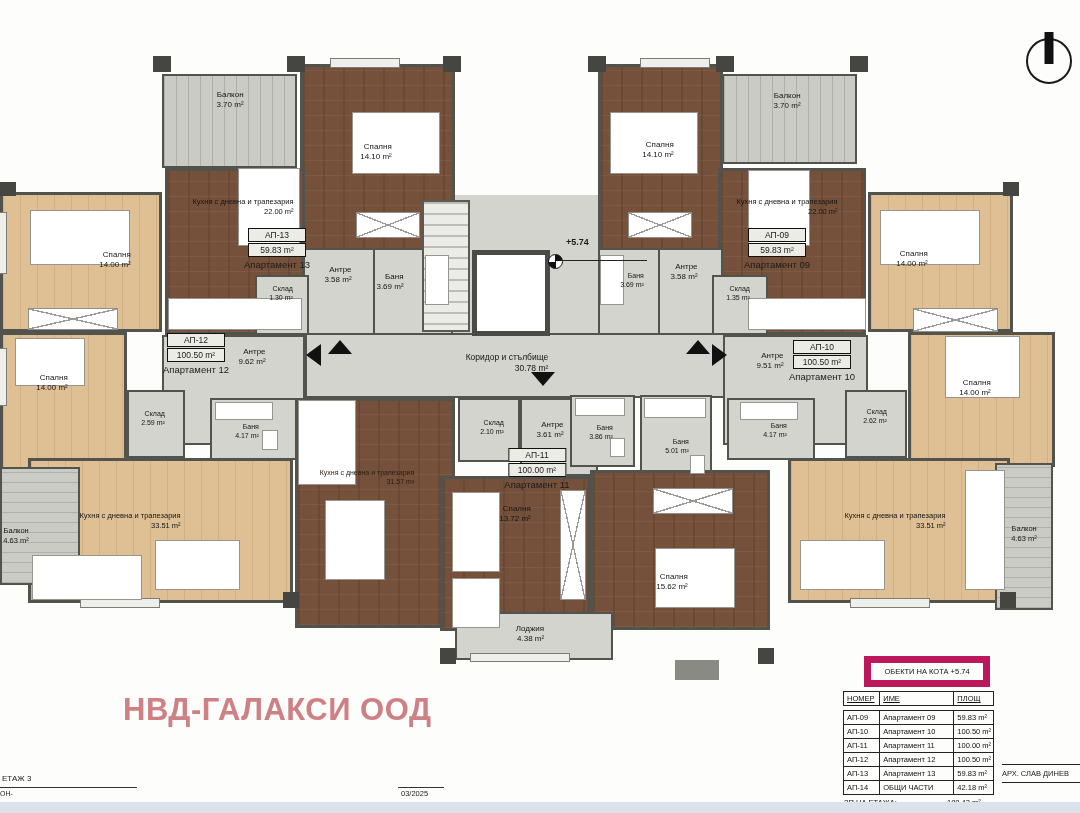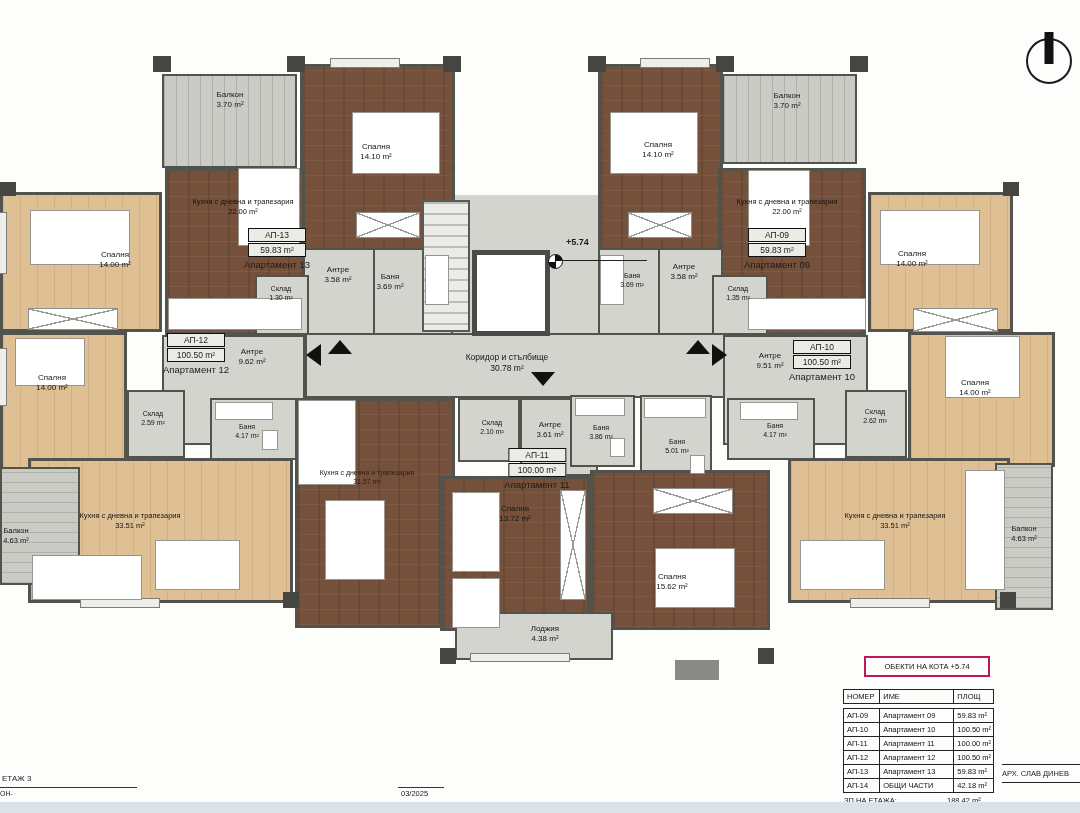--- a/index.html
+++ b/index.html
@@ -27,21 +27,21 @@
   .stairs{position:absolute;box-sizing:border-box;border:2px solid #5a5a55;
     background:repeating-linear-gradient(to bottom,#bdbdb8 0 2px,#ebebe7 2px 11px);}
   .elevator{position:absolute;box-sizing:border-box;border:5px solid #4a4a46;background:#ffffff;}
   
   .furn{position:absolute;box-sizing:border-box;background:#fff;border:1px solid #96968f;}
   .furnx{position:absolute;box-sizing:border-box;background:#fff;border:1px solid #8f8f8b;}
   .furnx::before,.furnx::after{content:"";position:absolute;inset:0;
     background:linear-gradient(to top right,transparent calc(50% - .7px),#9a9a96 calc(50% - .7px) calc(50% + .7px),transparent calc(50% + .7px));}
   .furnx::after{background:linear-gradient(to bottom right,transparent calc(50% - .7px),#9a9a96 calc(50% - .7px) calc(50% + .7px),transparent calc(50% + .7px));}
   
-  .rlabel{position:absolute;transform:translate(-50%,-50%);text-align:center;
+  .rlabel{position:absolute;transform:translate(-50%,-50%);text-align:right;
     font-size:8px;line-height:1.3;white-space:nowrap;color:#151515;}
   .rlabel .nm{display:block;}
   .apt{position:absolute;transform:translateX(-50%);text-align:center;font-size:8.5px;}
   .apt .bx{display:block;border:1px solid #111;background:#ecece7;padding:1px 5px;margin:0 auto 1px;width:46px;}
   .apt .apname{margin-top:2px;font-size:9.5px;white-space:nowrap;}
   .lvltext{position:absolute;font-size:9px;font-weight:bold;}
   .lvlsym{position:absolute;width:13px;height:13px;border-radius:50%;border:1px solid #111;
     background:conic-gradient(from 0deg,#111 0 90deg,#fff 90deg 180deg,#111 180deg 270deg,#fff 270deg 360deg);}
   .lvline{position:absolute;height:1px;background:#222;}
   .arrow{position:absolute;width:0;height:0;}
@@ -51,26 +51,26 @@
   .a-down{border-left:12px solid transparent;border-right:12px solid transparent;border-top:14px solid #111;}
   
   .watermark{position:absolute;left:123px;top:692px;font-size:31px;font-weight:bold;
     letter-spacing:.5px;color:#ce8185;}
   .north{position:absolute;left:1026px;top:38px;width:46px;height:46px;border:2px solid #1a1a1a;
     border-radius:50%;box-sizing:border-box;}
   .north::after{content:"";position:absolute;left:50%;top:-8px;transform:translateX(-50%);
     width:9px;height:32px;background:#111;}
   
   .sched{position:absolute;left:843px;top:656px;width:150px;font-size:7.5px;color:#111;}
-  .sched .title{box-sizing:border-box;margin-left:21px;width:126px;border:2px solid #be185d;
+  .sched .title{box-sizing:border-box;margin-left:21px;width:126px;border:7px solid #be185d;
     text-align:center;padding:4px 0;}
   .srow{display:flex;margin-top:-1px;}
   .srow .c{box-sizing:border-box;border:1px solid #222;padding:2px 3px;margin-right:-1px;overflow:hidden;white-space:nowrap;}
   .c1{width:42px;} .c2{width:86px;} .c3{width:46px;}
-  .cols{margin-top:12px;margin-bottom:5px;}
+  .cols{margin-top:4px;margin-bottom:5px;text-decoration:underline;}
   .sfoot{display:flex;padding:3px 0 0 1px;}
   .sfoot .fl{width:103px;} 
   .arch{position:absolute;left:1002px;top:764px;width:120px;font-size:7.5px;white-space:nowrap;}
   .arch .line{height:1px;background:#222;width:78px;}
   .arch .nm{padding:4px 0;}
   .footl{position:absolute;font-size:8px;white-space:nowrap;}
   .hline{position:absolute;height:1px;background:#333;}
   .bottomstrip{position:absolute;left:0;top:802px;width:1080px;height:11px;background:#dce2e9;}
 </style>
 </head>
@@ -213,21 +213,21 @@
   <div class="rlabel" style="left:895px;top:521px;font-size:7.5px"><span class="nm">Кухня с дневна и трапезария</span><span>33.51 m²</span></div>
   <div class="rlabel" style="left:1024px;top:534px;font-size:7.5px"><span class="nm">Балкон</span><span>4.63 m²</span></div>
 
   <div class="rlabel" style="left:367px;top:477px;font-size:7px;color:#2a1c10"><span class="nm">Кухня с дневна и трапезария</span><span>31.57 m²</span></div>
   <div class="rlabel" style="left:492px;top:427px;font-size:7px"><span class="nm">Склад</span><span>2.10 m²</span></div>
   <div class="rlabel" style="left:550px;top:430px"><span class="nm">Антре</span><span>3.61 m²</span></div>
   <div class="rlabel" style="left:601px;top:432px;font-size:7px"><span class="nm">Баня</span><span>3.86 m²</span></div>
   <div class="rlabel" style="left:677px;top:446px;font-size:7px"><span class="nm">Баня</span><span>5.01 m²</span></div>
   <div class="rlabel" style="left:515px;top:514px"><span class="nm">Спалня</span><span>13.72 m²</span></div>
   <div class="rlabel" style="left:672px;top:582px"><span class="nm">Спалня</span><span>15.62 m²</span></div>
-  <div class="rlabel" style="left:545px;top:634px"><span class="nm">Лоджия</span><span>4.38 m²</span></div>
+  <div class="rlabel" style="left:530px;top:634px"><span class="nm">Лоджия</span><span>4.38 m²</span></div>
 
   <div class="rlabel" style="left:507px;top:363px;font-size:8.5px"><span class="nm">Коридор и стълбище</span><span>30.78 m²</span></div>
   <div class="lvlsym" style="left:548px;top:254px"></div>
   <div class="lvltext" style="left:566px;top:237px">+5.74</div>
   <div class="lvline" style="left:561px;top:260px;width:86px"></div>
 
   <div class="apt" style="left:277px;top:228px">
     <span class="bx">АП-13</span>
       <span class="bx">59.83 m²</span>
     <div class="apname">Апартамент 13</div>
@@ -252,20 +252,21 @@
       <span class="bx">100.50 m²</span>
     <div class="apname">Апартамент 10</div>
   </div>
 
   <div class="arrow a-left" style="left:306px;top:344px"></div>
   <div class="arrow a-up" style="left:328px;top:340px"></div>
   <div class="arrow a-down" style="left:531px;top:372px"></div>
   <div class="arrow a-up" style="left:686px;top:340px"></div>
   <div class="arrow a-right" style="left:712px;top:344px"></div>
 
+  <div class="watermark">НВД-ГАЛАКСИ ООД</div>
   <div class="north"></div>
 
   <div class="sched">
     <div class="title">ОБЕКТИ НА КОТА +5.74</div>
     <div class="srow cols">
       <div class="c c1">НОМЕР</div>
       <div class="c c2">ИМЕ</div>
       <div class="c c3">ПЛОЩ</div>
     </div>
     <div>

